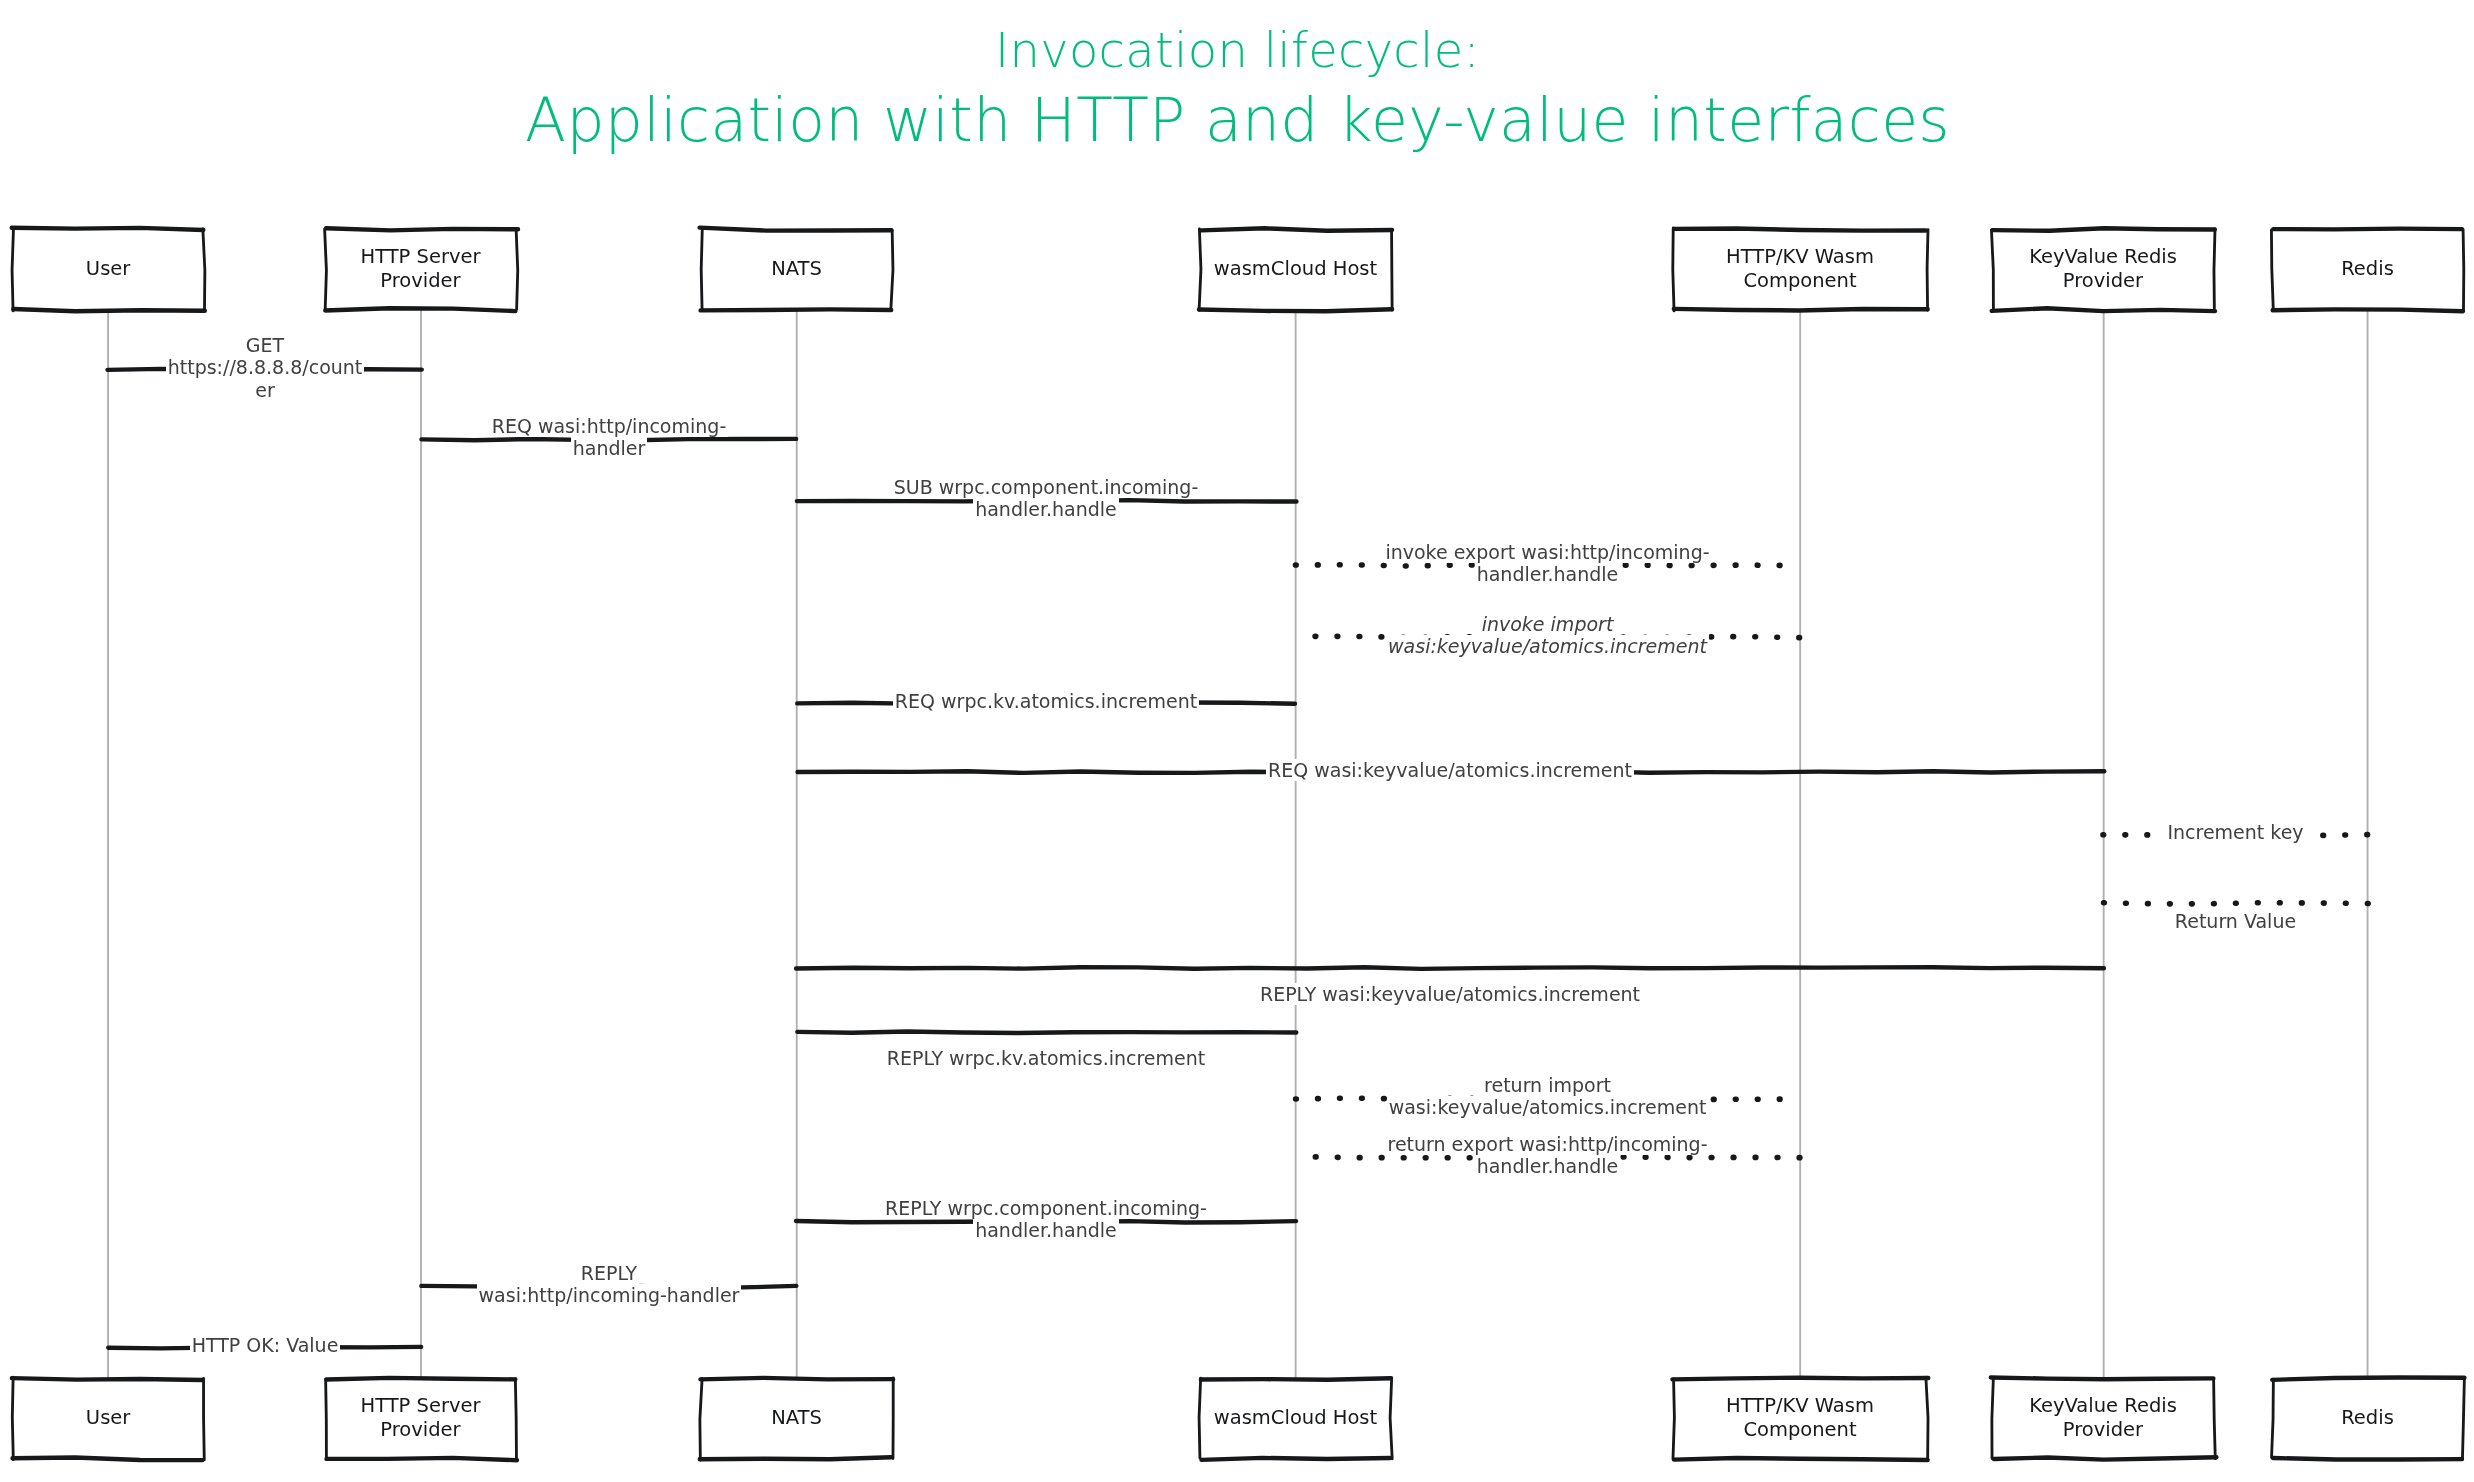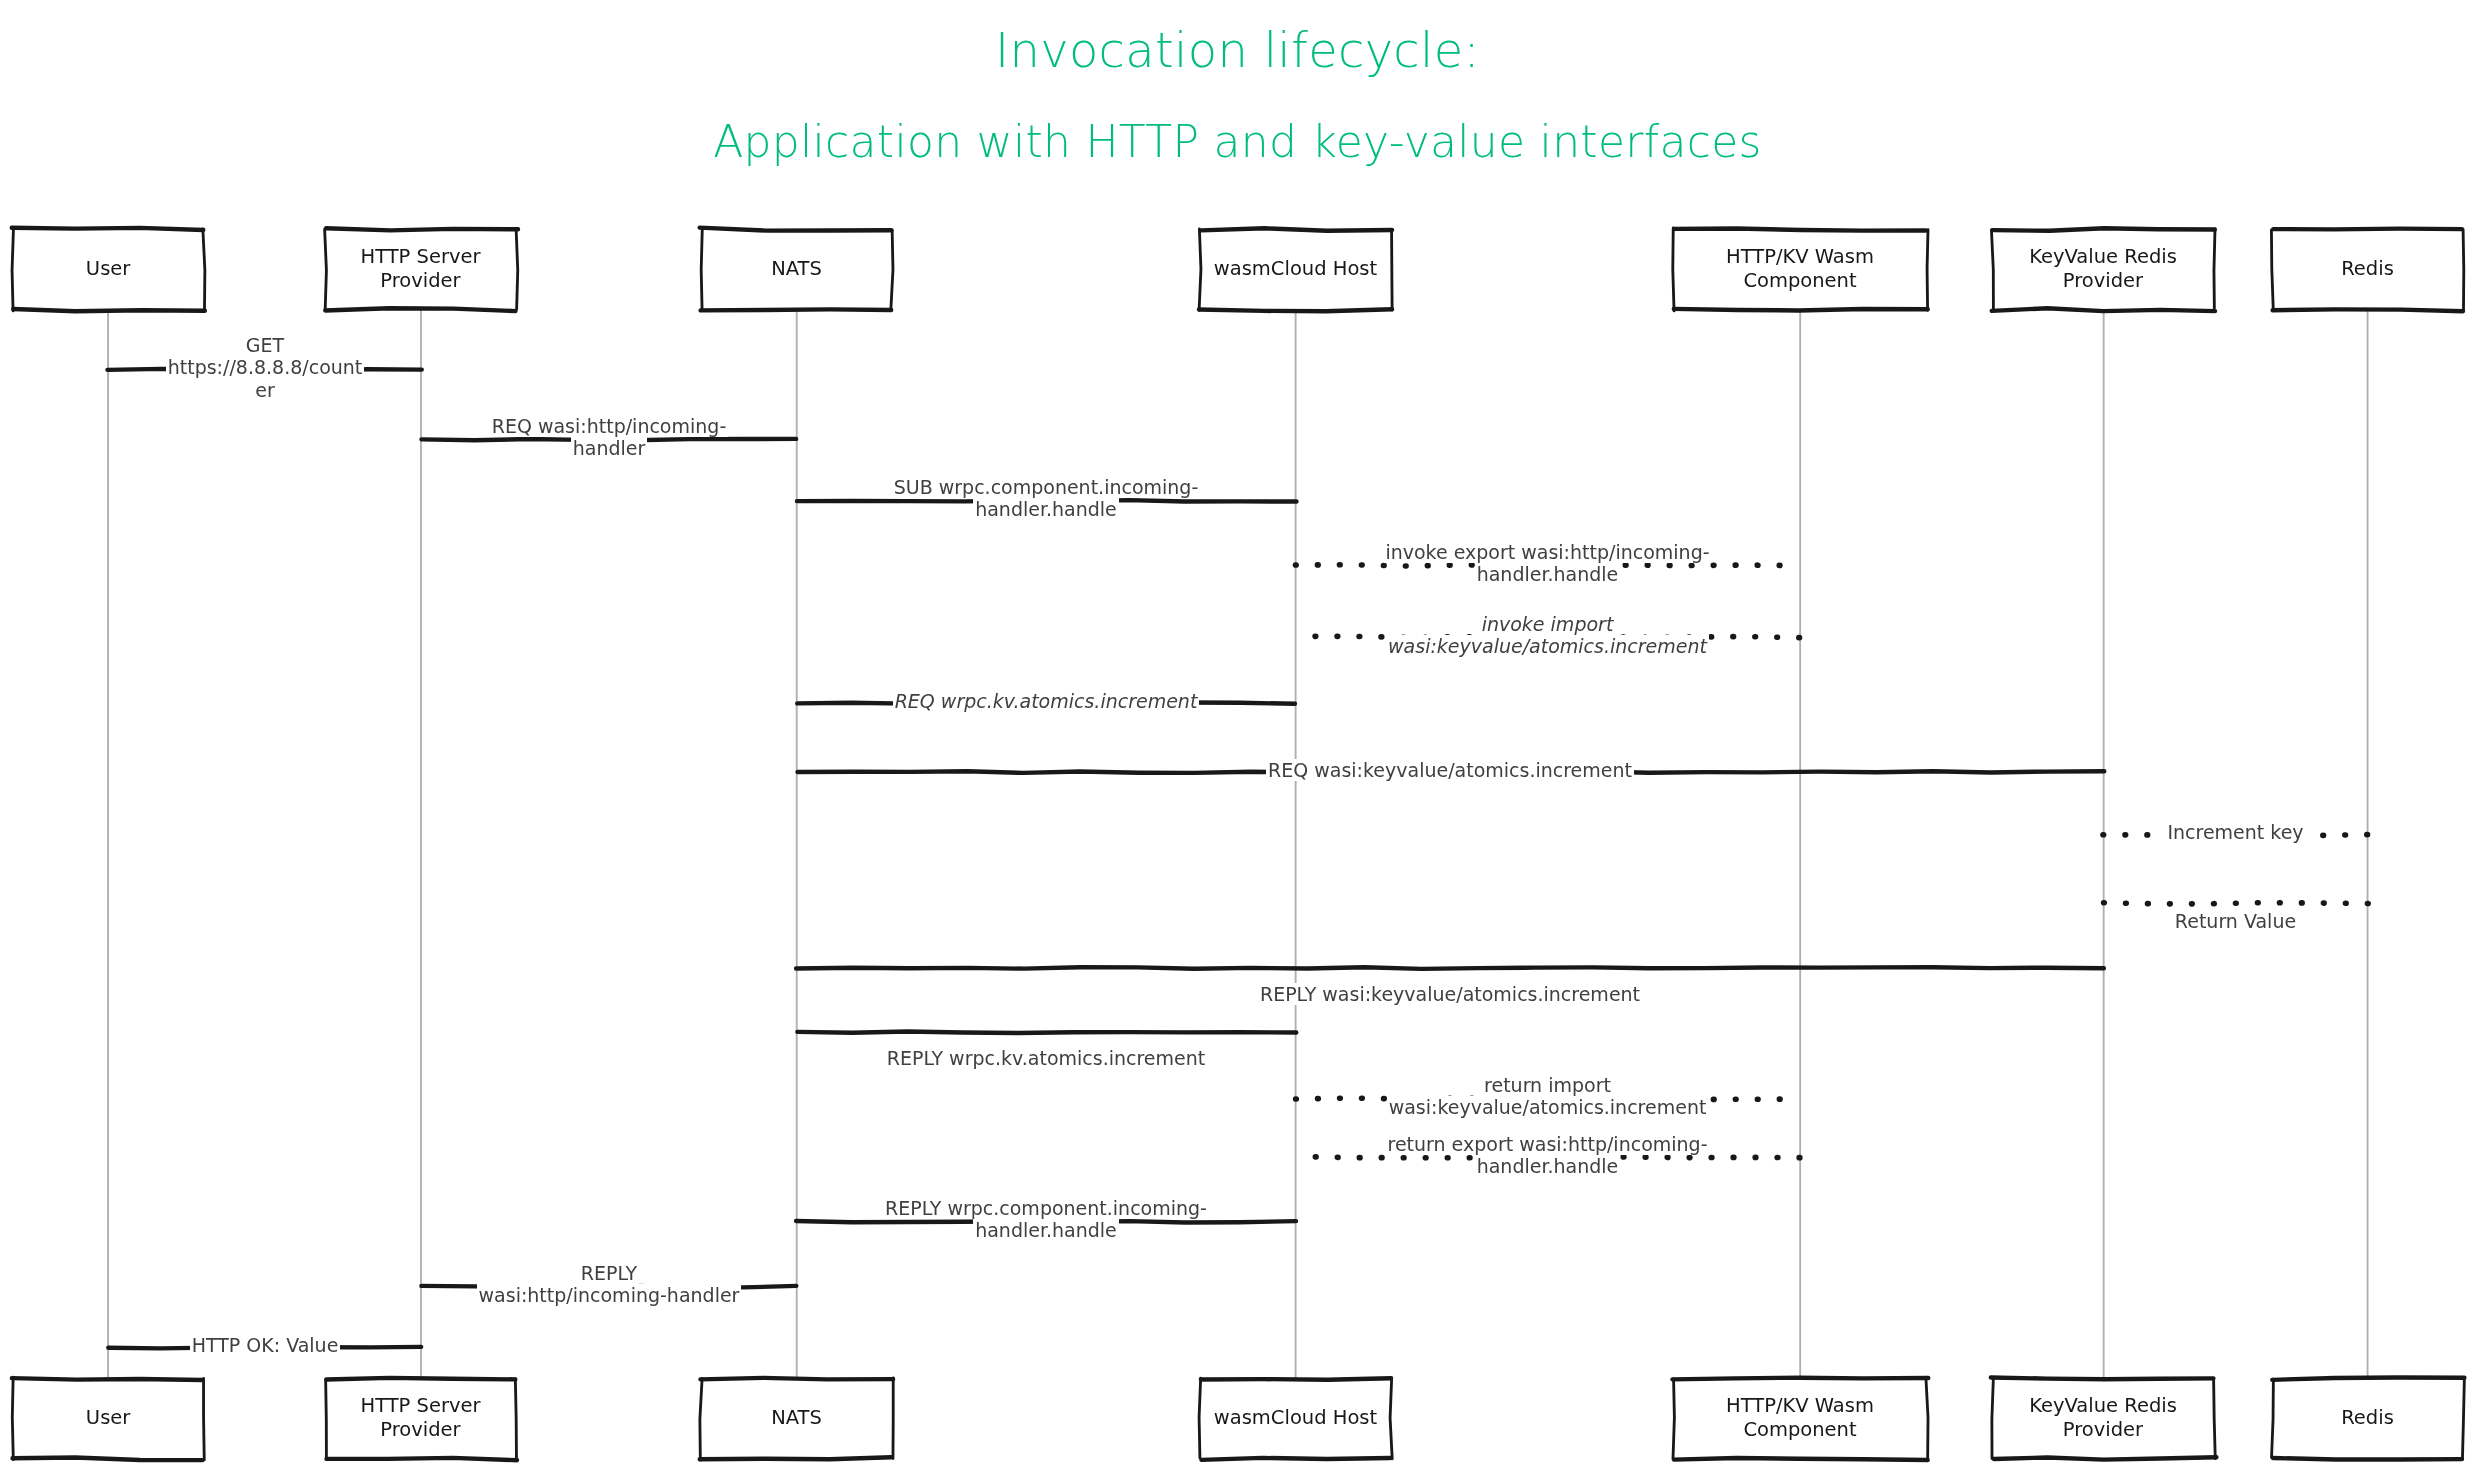--- a/index.html
+++ b/index.html
@@ -34,21 +34,21 @@
     width: 2475px;
     text-align: center;
     color: #00bd7e;
     font-family: "DejaVu Sans", sans-serif;
     font-weight: 300;
     letter-spacing: 0.3px;
     line-height: 1.30;
     user-select: none;
   }
   .title-line1 { font-size: 48px; display: block; }
-  .title-line2 { font-size: 44px; display: block; margin-top: 32px; }
+  .title-line2 { font-size: 60px; display: block; }
 
   .pbox-label {
     position: absolute;
     text-align: center;
     font-family: "DejaVu Sans", sans-serif;
     font-size: 19.5px;
     line-height: 1.22;
     color: #17181a;
     display: flex;
     align-items: center;
@@ -286,21 +286,21 @@
 https://8.8.8.8/count
 er</span></div>
       <div class="msg-label" style="left: 346px; width: 526px; top: 415px;"><span>REQ wasi:http/incoming-
 handler</span></div>
       <div class="msg-label" style="left: 721px; width: 650px; top: 476px;"><span>SUB wrpc.component.incoming-
 handler.handle</span></div>
       <div class="msg-label" style="left: 1220px; width: 655px; top: 541px;"><span>invoke export wasi:http/incoming-
 handler.handle</span></div>
       <div class="msg-label" style="left: 1220px; width: 655px; top: 613px; font-style: italic;"><span>invoke import
 wasi:keyvalue/atomics.increment</span></div>
-      <div class="msg-label" style="left: 721px; width: 650px; top: 690px; font-style: italic;"><span>REQ wrpc.kv.atomics.increment</span></div>
+      <div class="msg-label" style="left: 721px; width: 650px; top: 690px;"><span>REQ wrpc.kv.atomics.increment</span></div>
       <div class="msg-label" style="left: 721px; width: 1458px; top: 759px;"><span>REQ wasi:keyvalue/atomics.increment</span></div>
       <div class="msg-label" style="left: 2028px; width: 415px; top: 821px;"><span>Increment key</span></div>
       <div class="msg-label" style="left: 2028px; width: 415px; top: 890px; margin-top: 20px;"><span>Return Value</span></div>
       <div class="msg-label" style="left: 721px; width: 1458px; top: 983px;"><span>REPLY wasi:keyvalue/atomics.increment</span></div>
       <div class="msg-label" style="left: 721px; width: 650px; top: 1019px; margin-top: 28px;"><span>REPLY wrpc.kv.atomics.increment</span></div>
       <div class="msg-label" style="left: 1220px; width: 655px; top: 1074px;"><span>return import
 wasi:keyvalue/atomics.increment</span></div>
       <div class="msg-label" style="left: 1220px; width: 655px; top: 1133px;"><span>return export wasi:http/incoming-
 handler.handle</span></div>
       <div class="msg-label" style="left: 721px; width: 650px; top: 1197px;"><span>REPLY wrpc.component.incoming-

